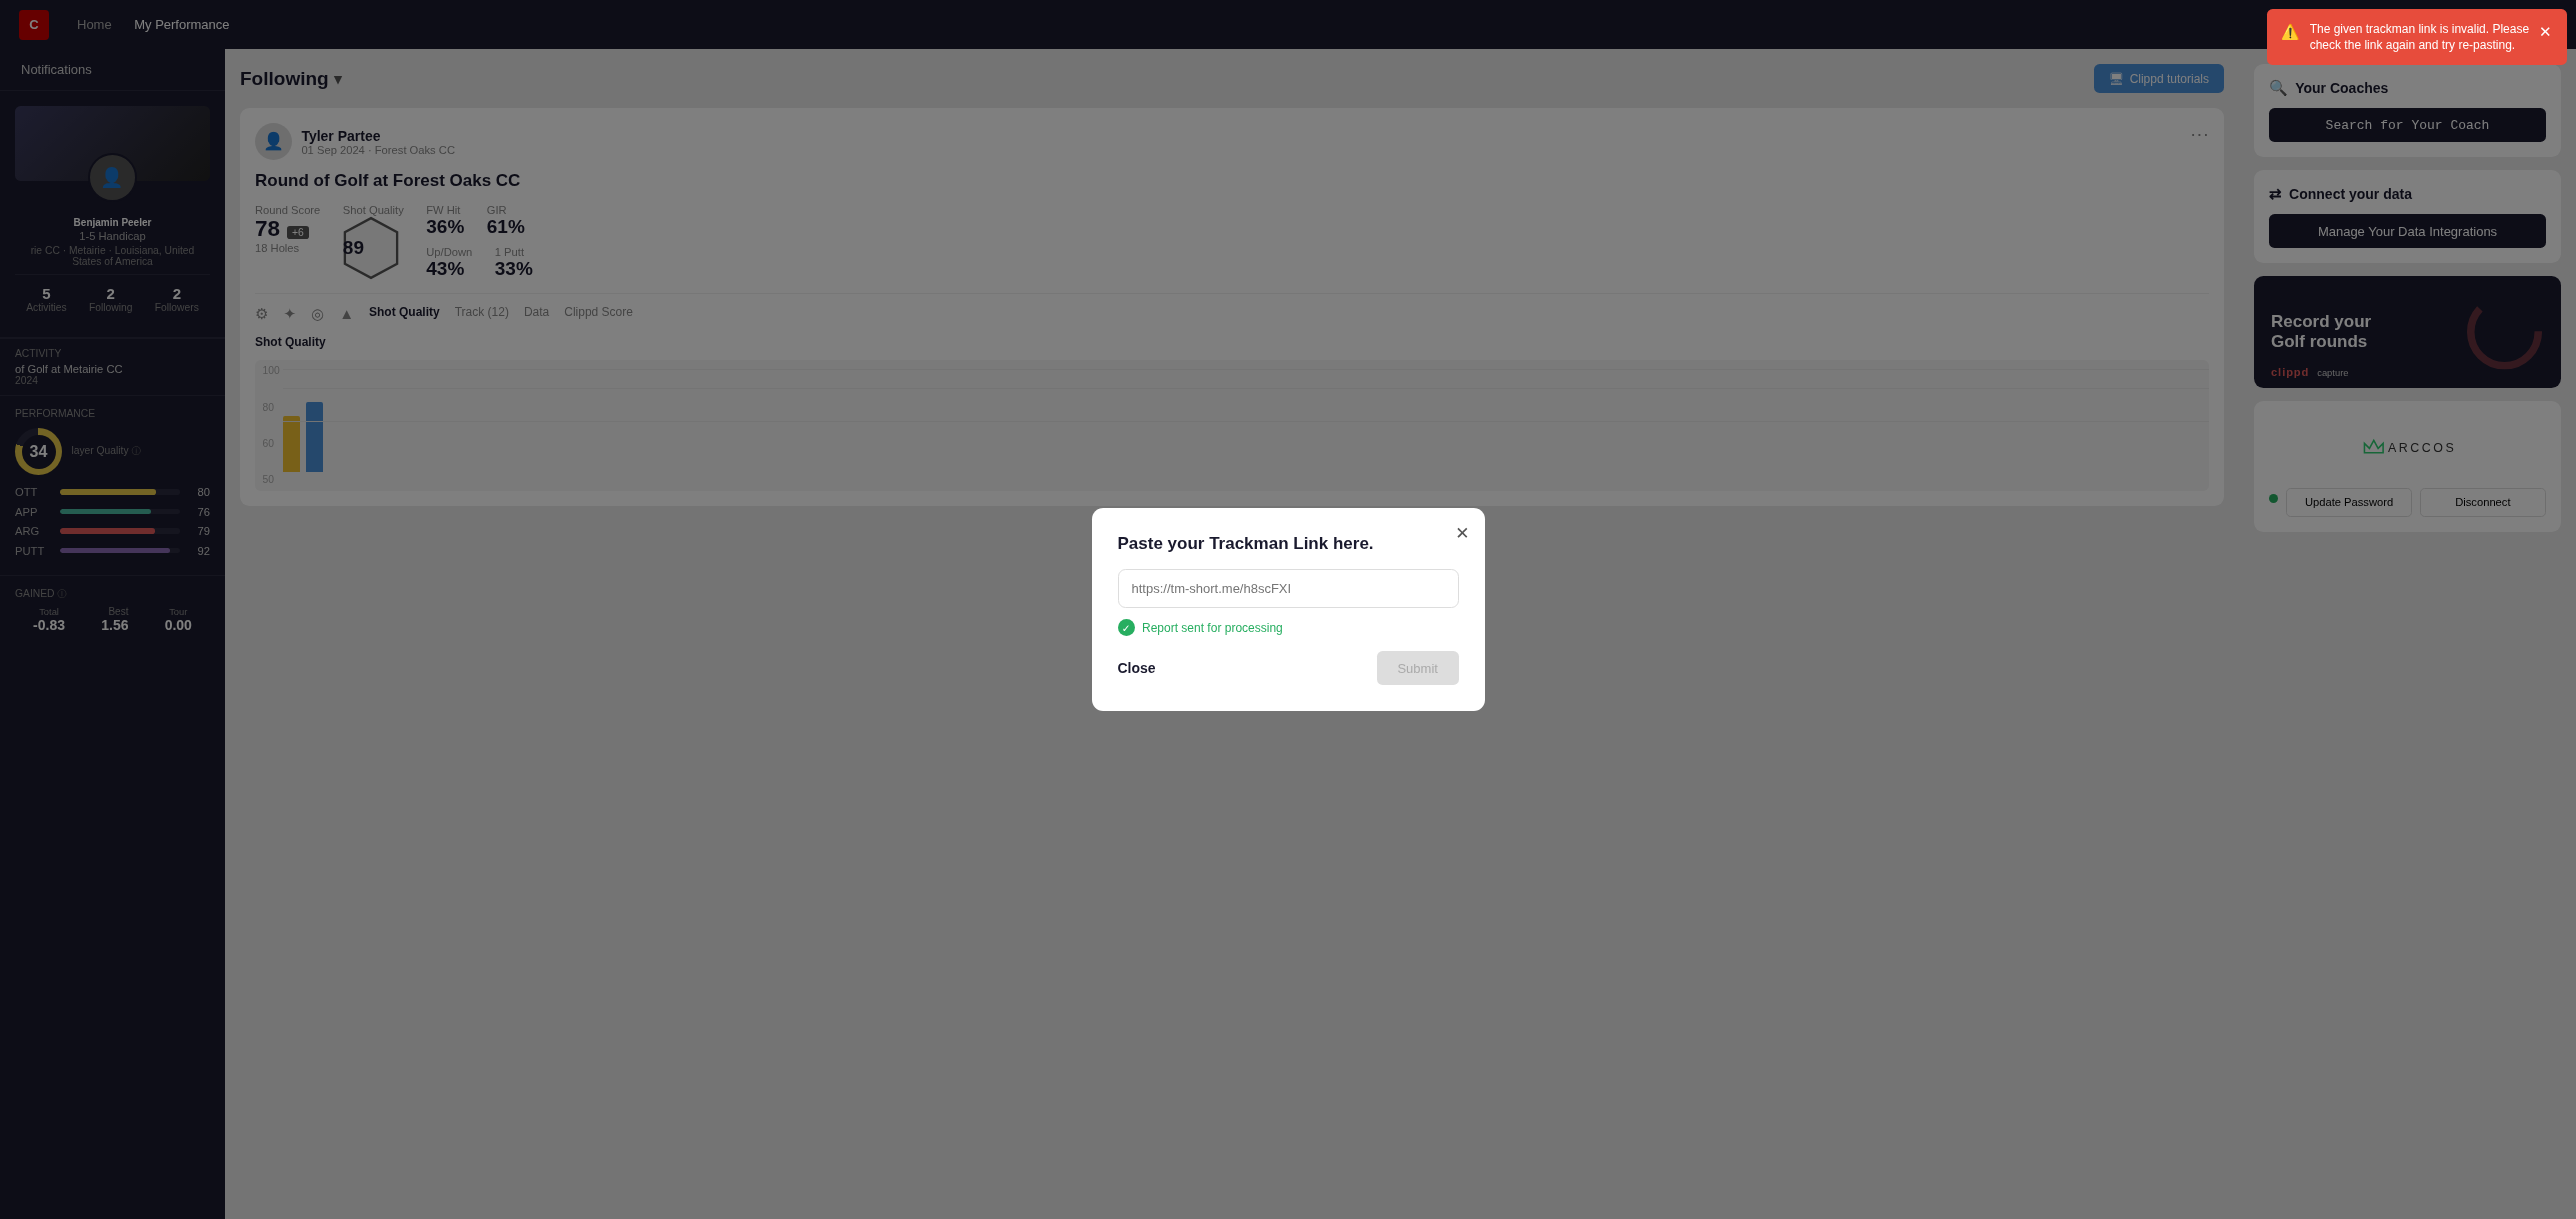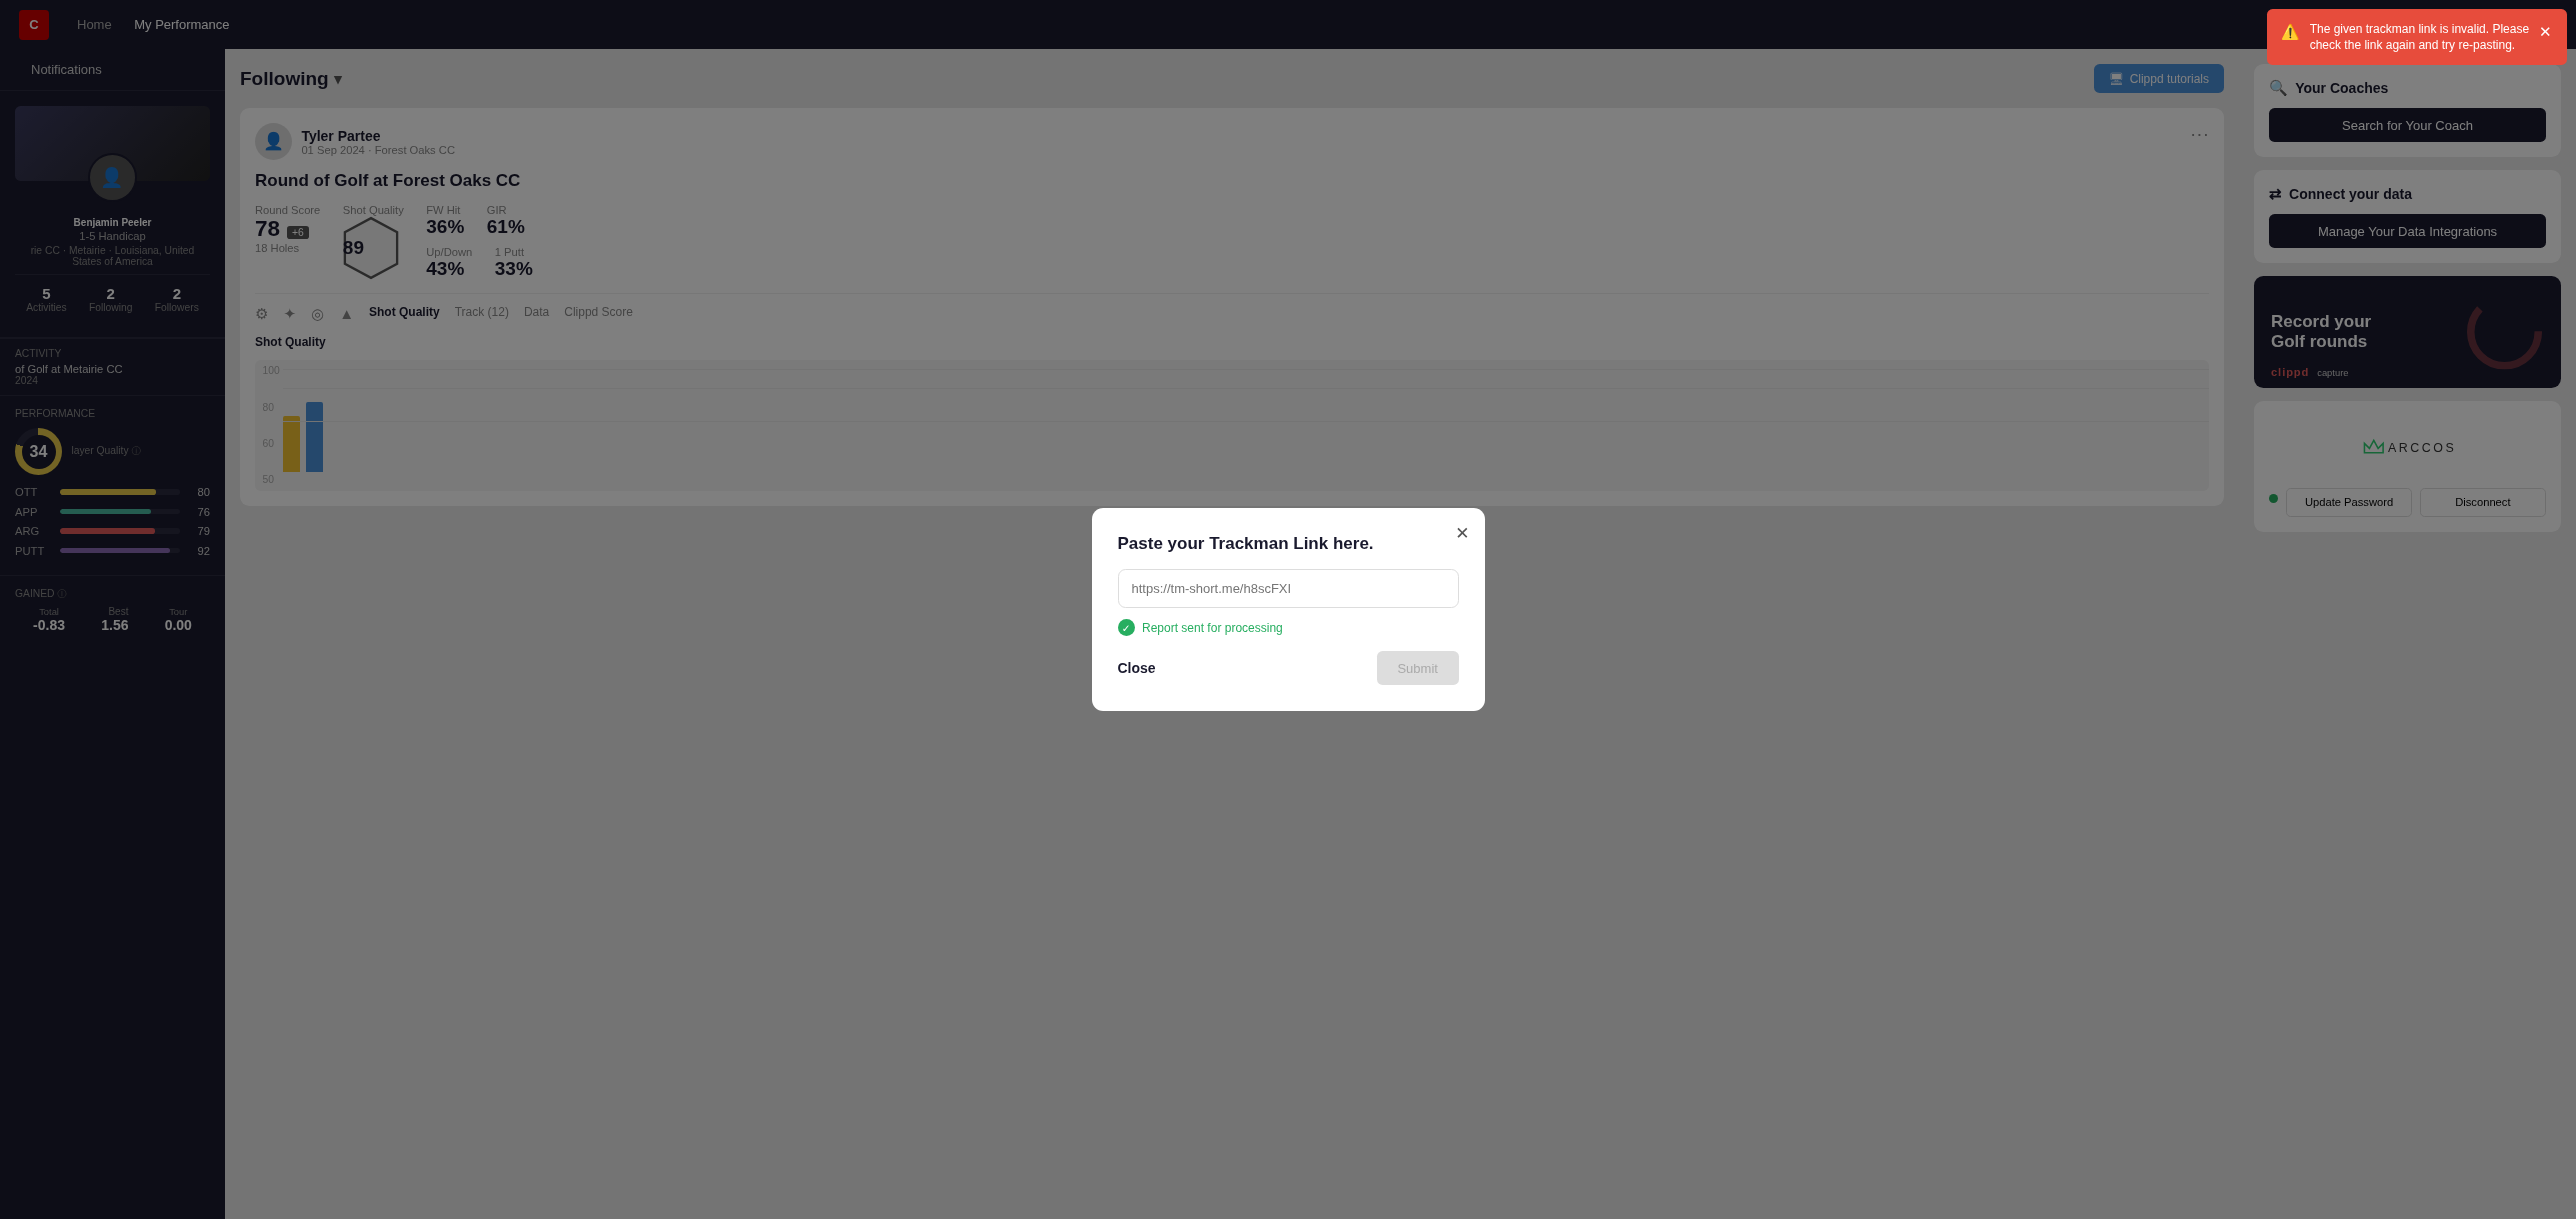--- a/index.html
+++ b/index.html
@@ -83,21 +83,21 @@
     
     .sidebar {
       width: 225px;
       background: #1a1a2e;
       flex-shrink: 0;
       display: flex;
       flex-direction: column;
       overflow-y: auto;
     }
     .sidebar-notifications {
-      padding: 13px 31px;
+      padding: 13px 21px;
       color: #ccc;
       font-size: 13px;
       border-bottom: 0.9px solid #2a2a3e;
     }
     .sidebar-profile {
       padding: 15px;
       border-bottom: 0.9px solid #2a2a3e;
     }
     .sidebar-cover {
       width: 100%;
@@ -393,20 +393,21 @@
     .panel-search-icon { color: #888; font-size: 15px; }
     .panel-btn {
       background: #1a1a2e;
       color: white;
       border: none;
       width: 100%;
       padding: 9.4px;
       border-radius: 5.6px;
       cursor: pointer;
       font-size: 13px;
+      font-family: Liberation Mono, monospace;
     }
     .panel-btn-outline {
       background: #1a1a2e;
       color: white;
       border: none;
       width: 100%;
       padding: 9.4px;
       border-radius: 5.6px;
       cursor: pointer;
       font-size: 13px;

